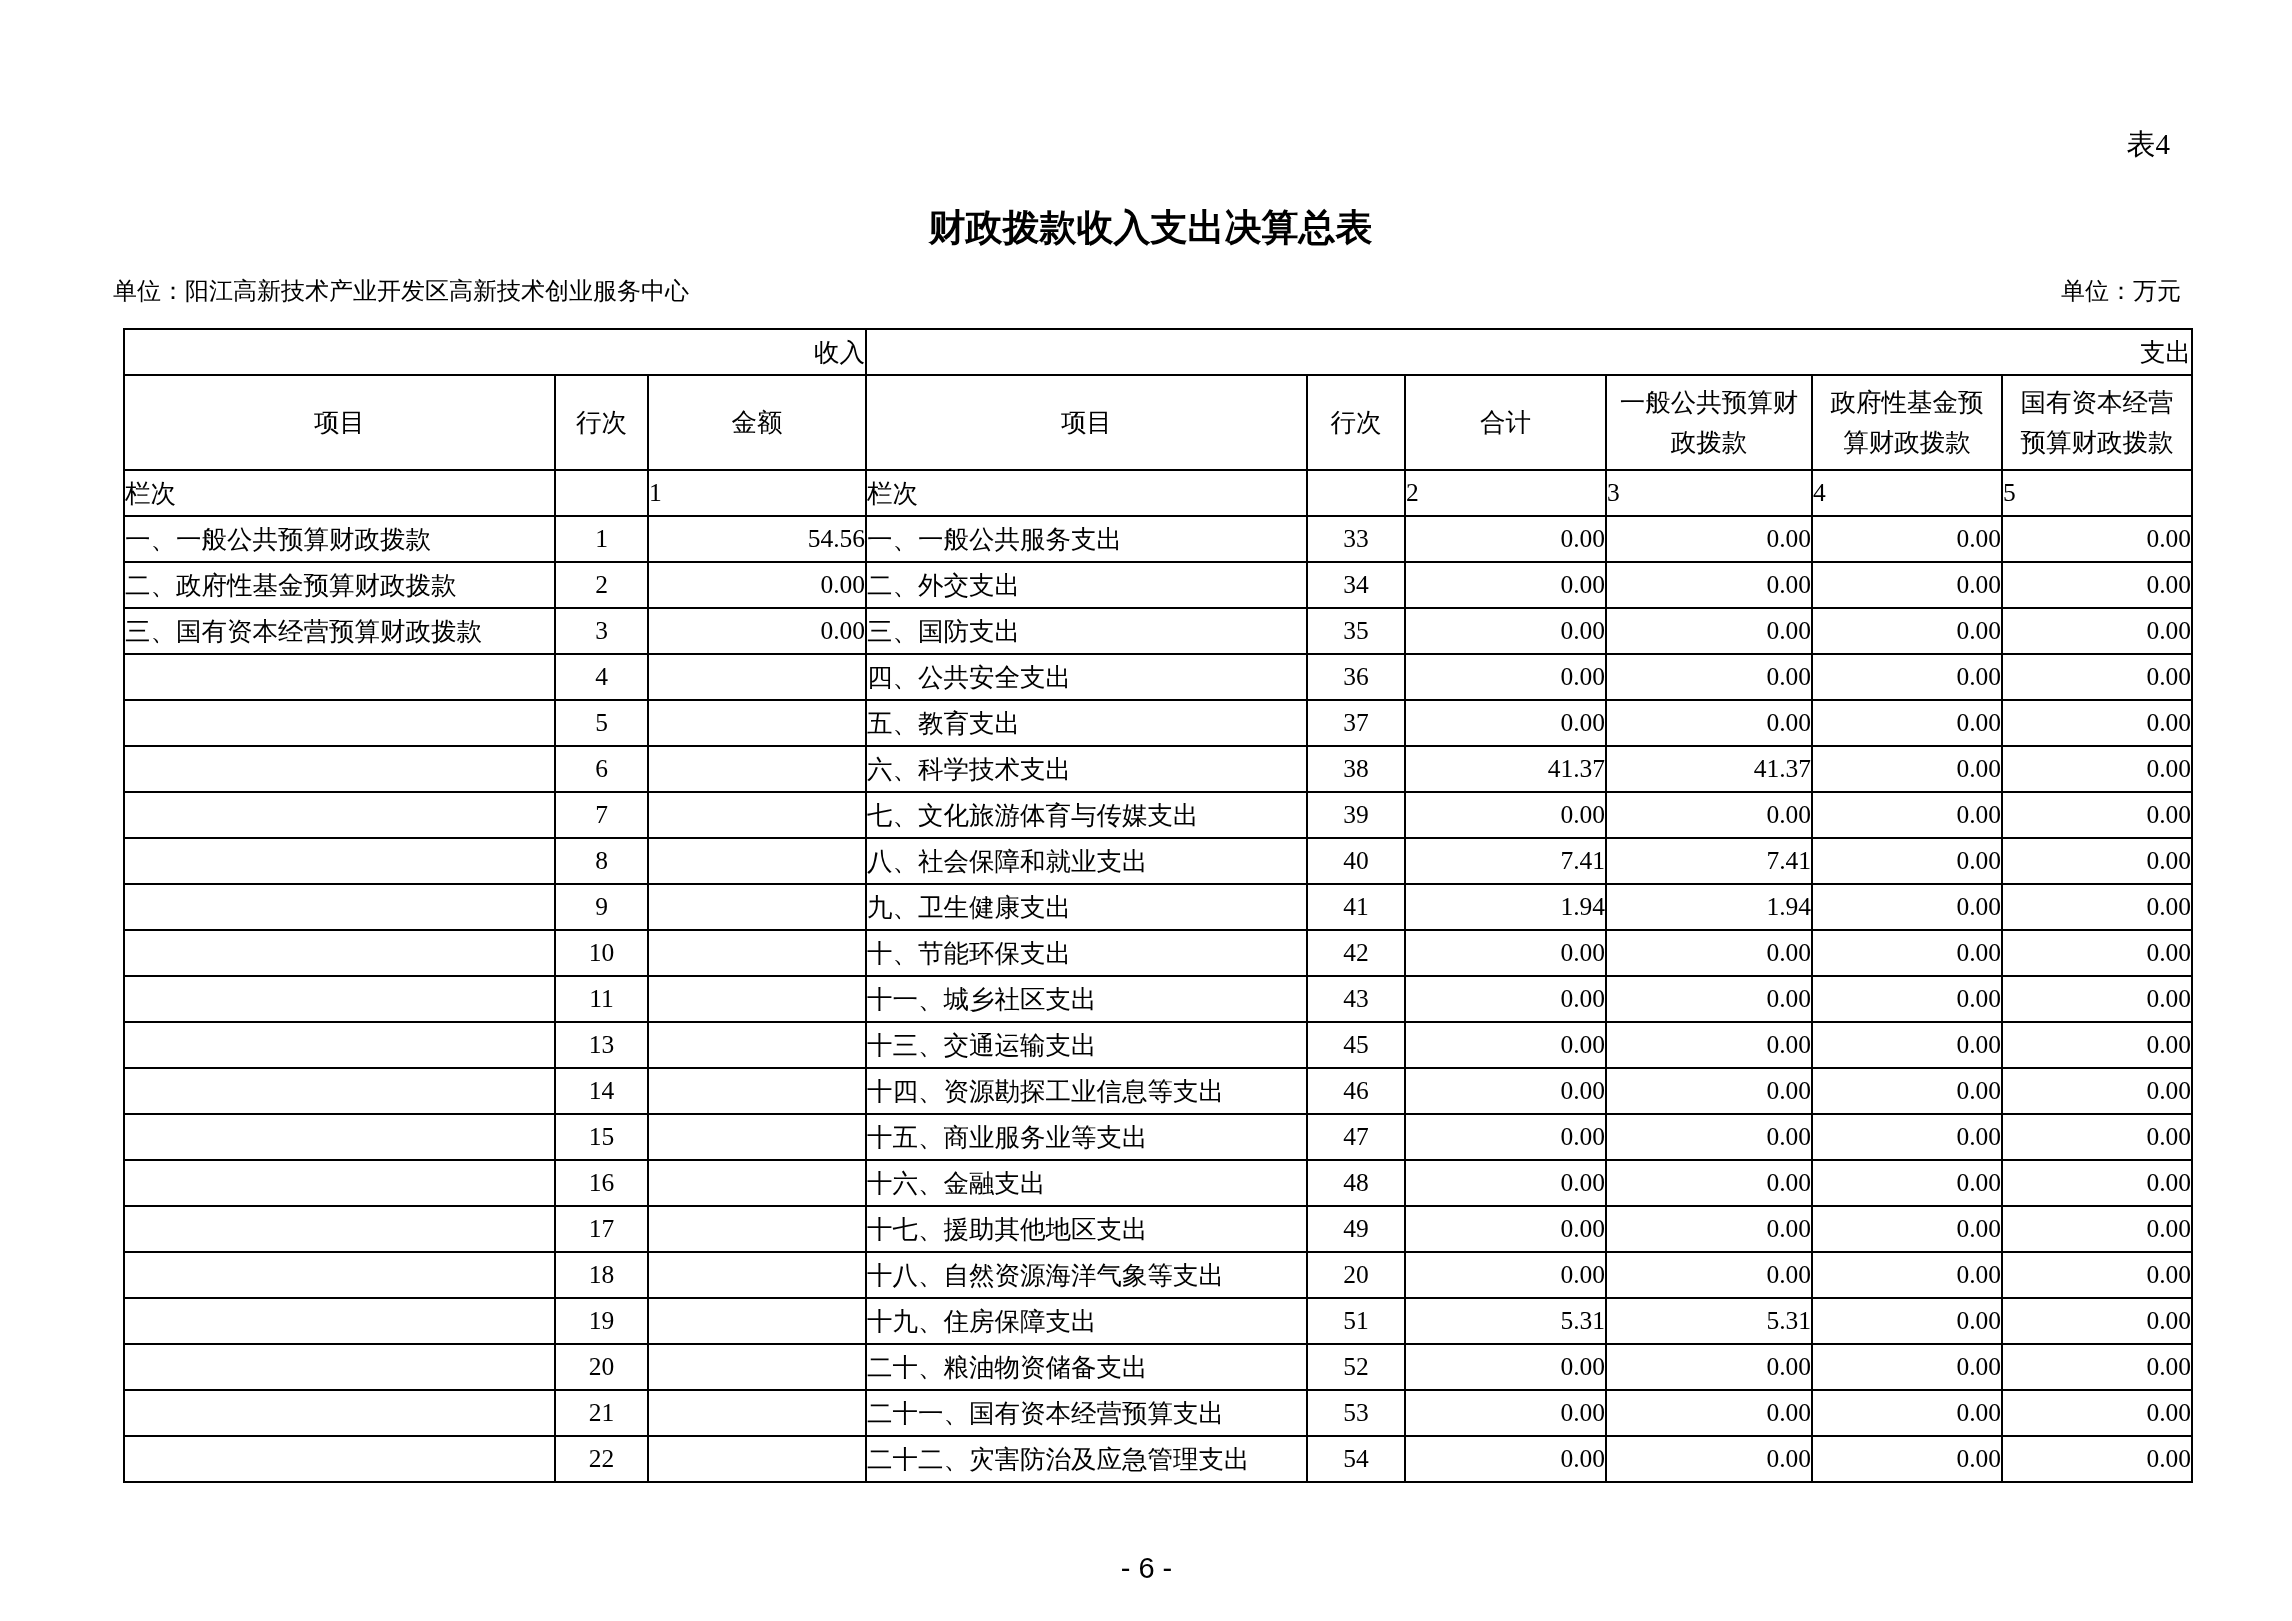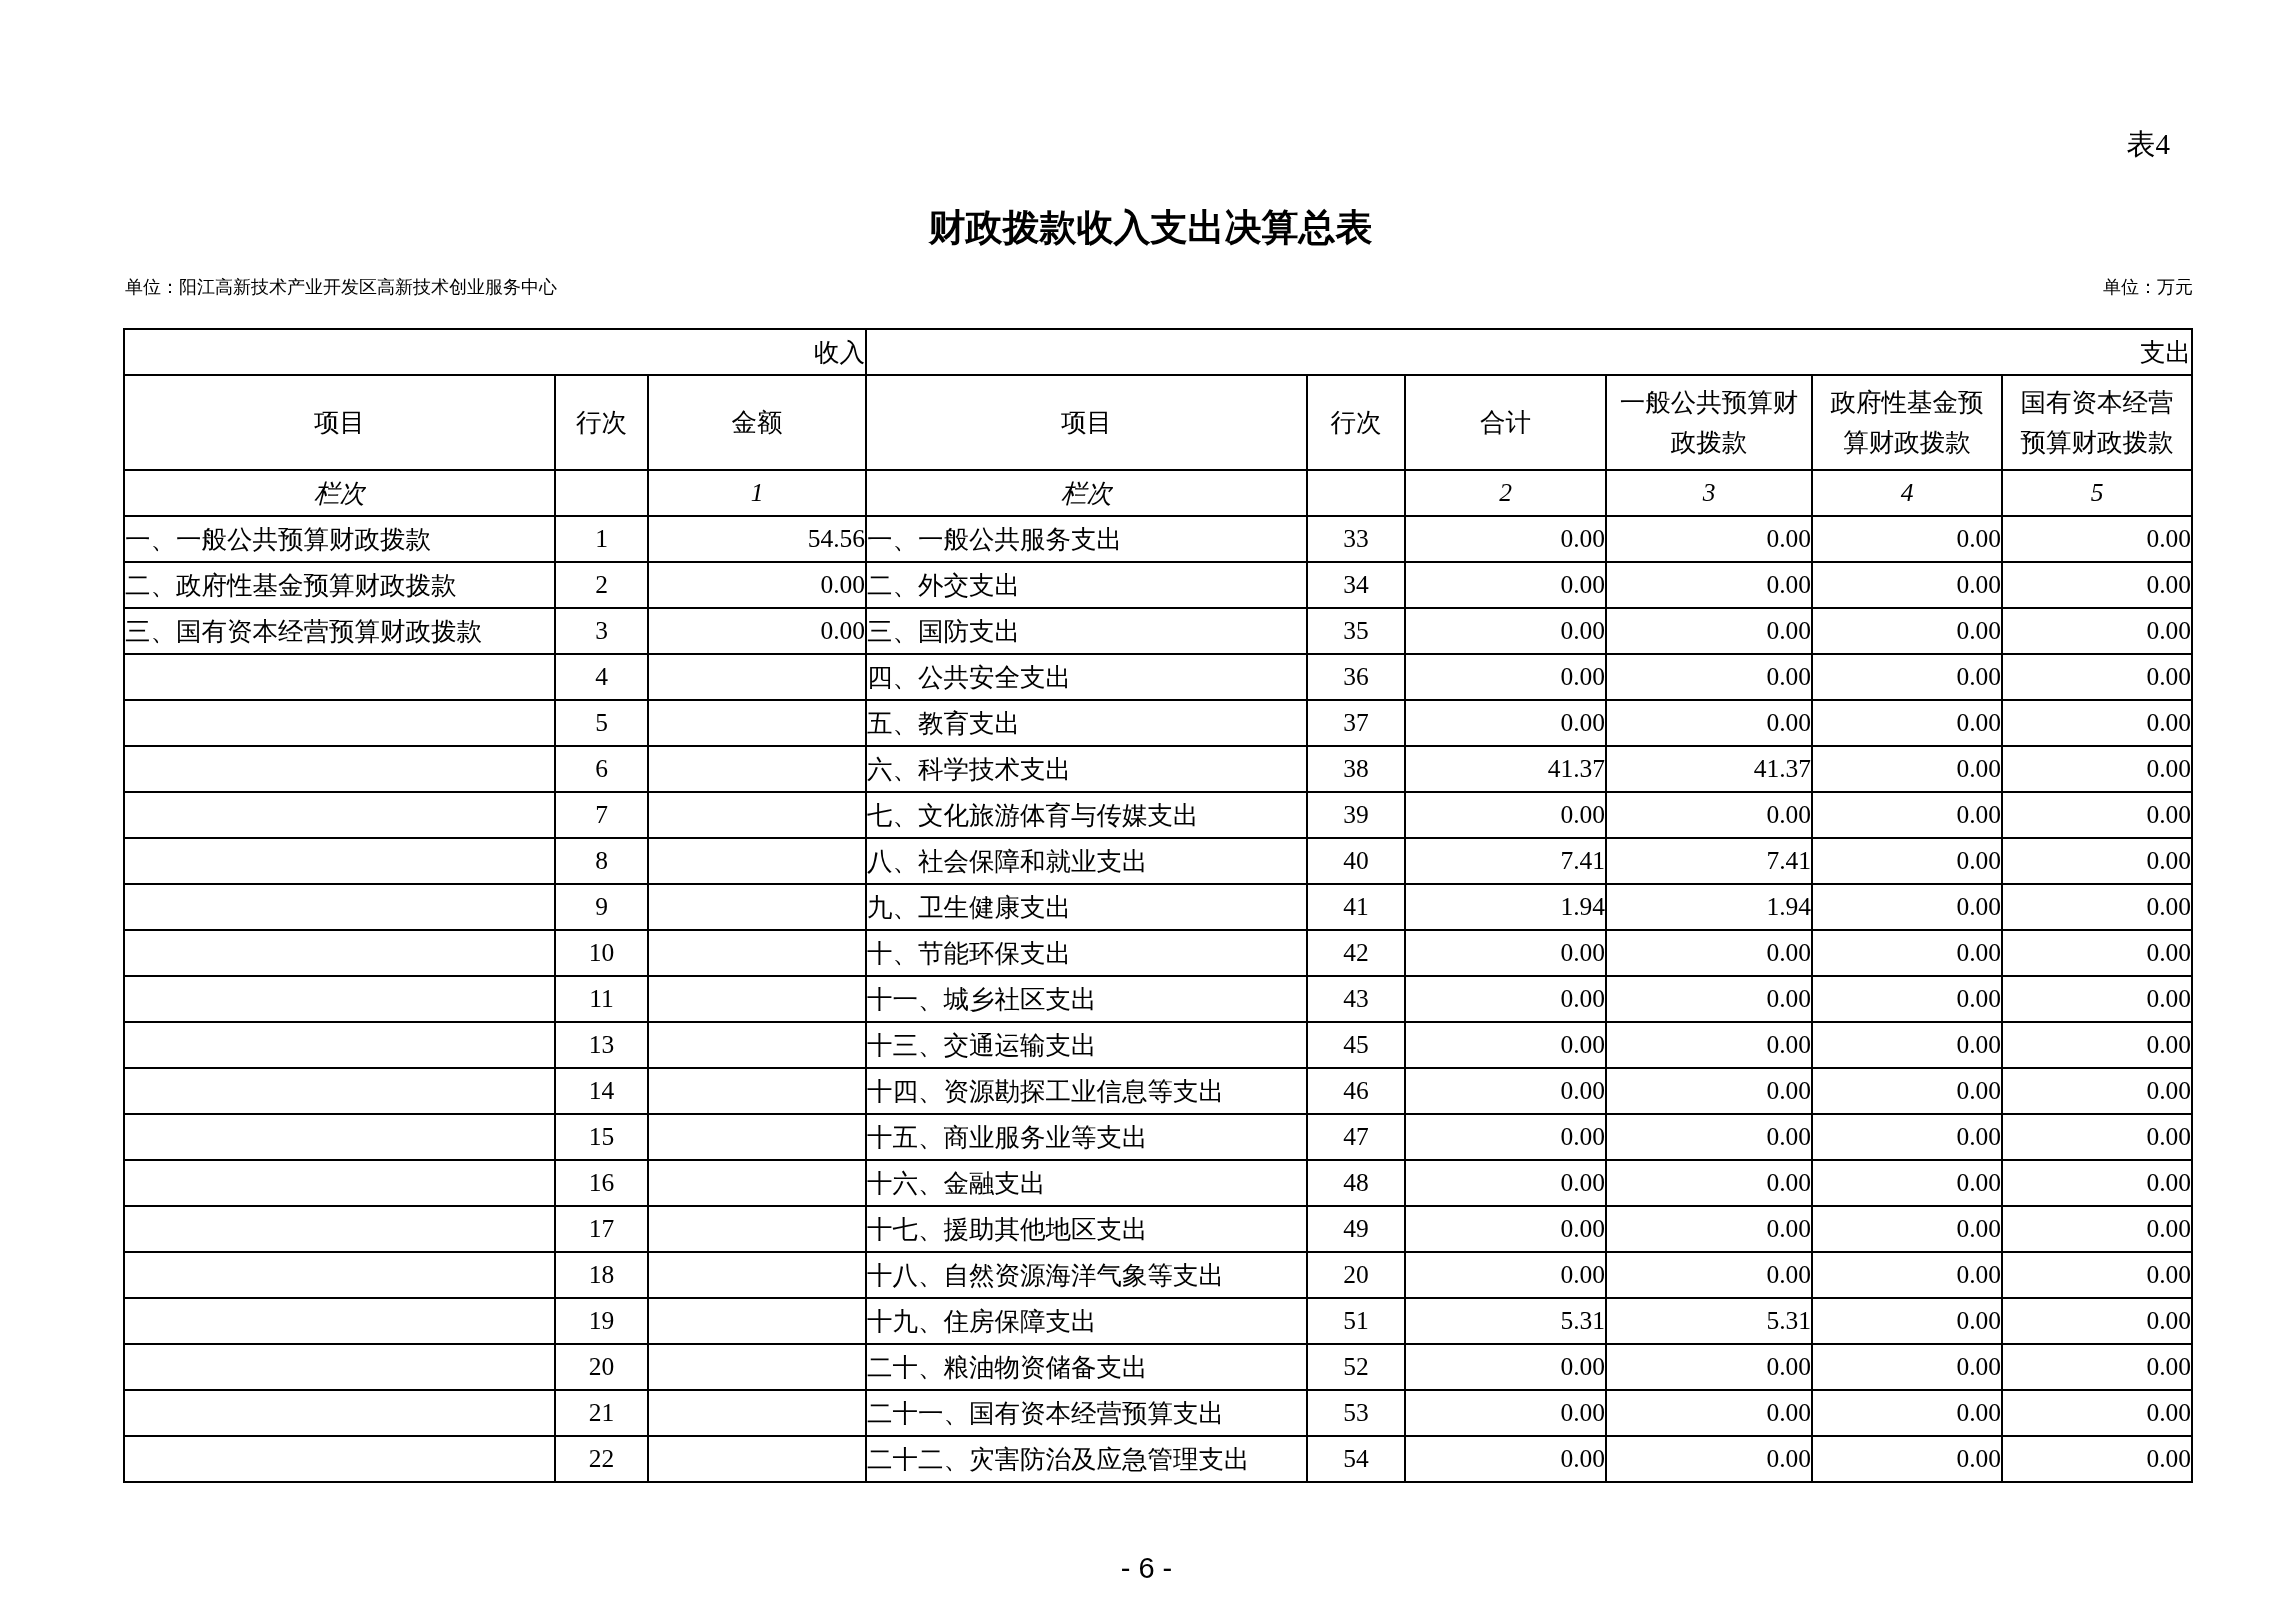--- a/index.html
+++ b/index.html
@@ -12,41 +12,41 @@
   .table-tag {
     position: absolute; top: 125px; right: 123px;
     font-size: 29px;
   }
   .doc-title {
     position: absolute; top: 199px; left: 0; width: 100%;
     margin: 4px; text-align: center;
     font-size: 37px; font-weight: bold;
   }
   .unit-row {
-    position: absolute; top: 275px; left: 125px; width: 2068px;
+    position: absolute; top: 275px; left: 113px; width: 2068px;
     display: flex; justify-content: space-between;
-    font-size: 18px;
+    font-size: 24px;
   }
   table.doc-table {
     position: absolute; top: 328px; left: 123px;
     width: 2068px; table-layout: fixed;
     border-collapse: collapse;
     border: 2.9px solid #000;
   }
   .doc-table th, .doc-table td {
     border: 2px solid #000;
     font-weight: normal;
     font-size: 25.5px;
     overflow: hidden;
     vertical-align: middle;
     padding: 0;
   }
   tr.section-row th { height: 44px; text-align: right; border-bottom: 2.9px solid #000; }
   tr.colhead-row th { height: 93px; text-align: center; border-bottom: 2.9px solid #000; padding: 0 11.8px; line-height: 1.55; }
-  tr.index-row td { height: 44px; text-align: center; border-bottom: 2.9px solid #000; font-style: italic; }
+  tr.index-row td { height: 44px; text-align: left; border-bottom: 2.9px solid #000; }
   tbody.data-rows td { height: 44px; }
   .cell-item { text-align: left; padding-left: 9.8px; margin-left: 18px; }
   .cell-line { text-align: center; }
   .cell-num  { text-align: right; padding-right: 7.8px; }
   .page-number {
     position: absolute; top: 1552px; left: 0; width: 100%;
     text-align: center; font-size: 29px;
     font-family: "Liberation Sans", "DejaVu Sans", sans-serif;
   }
 </style>

